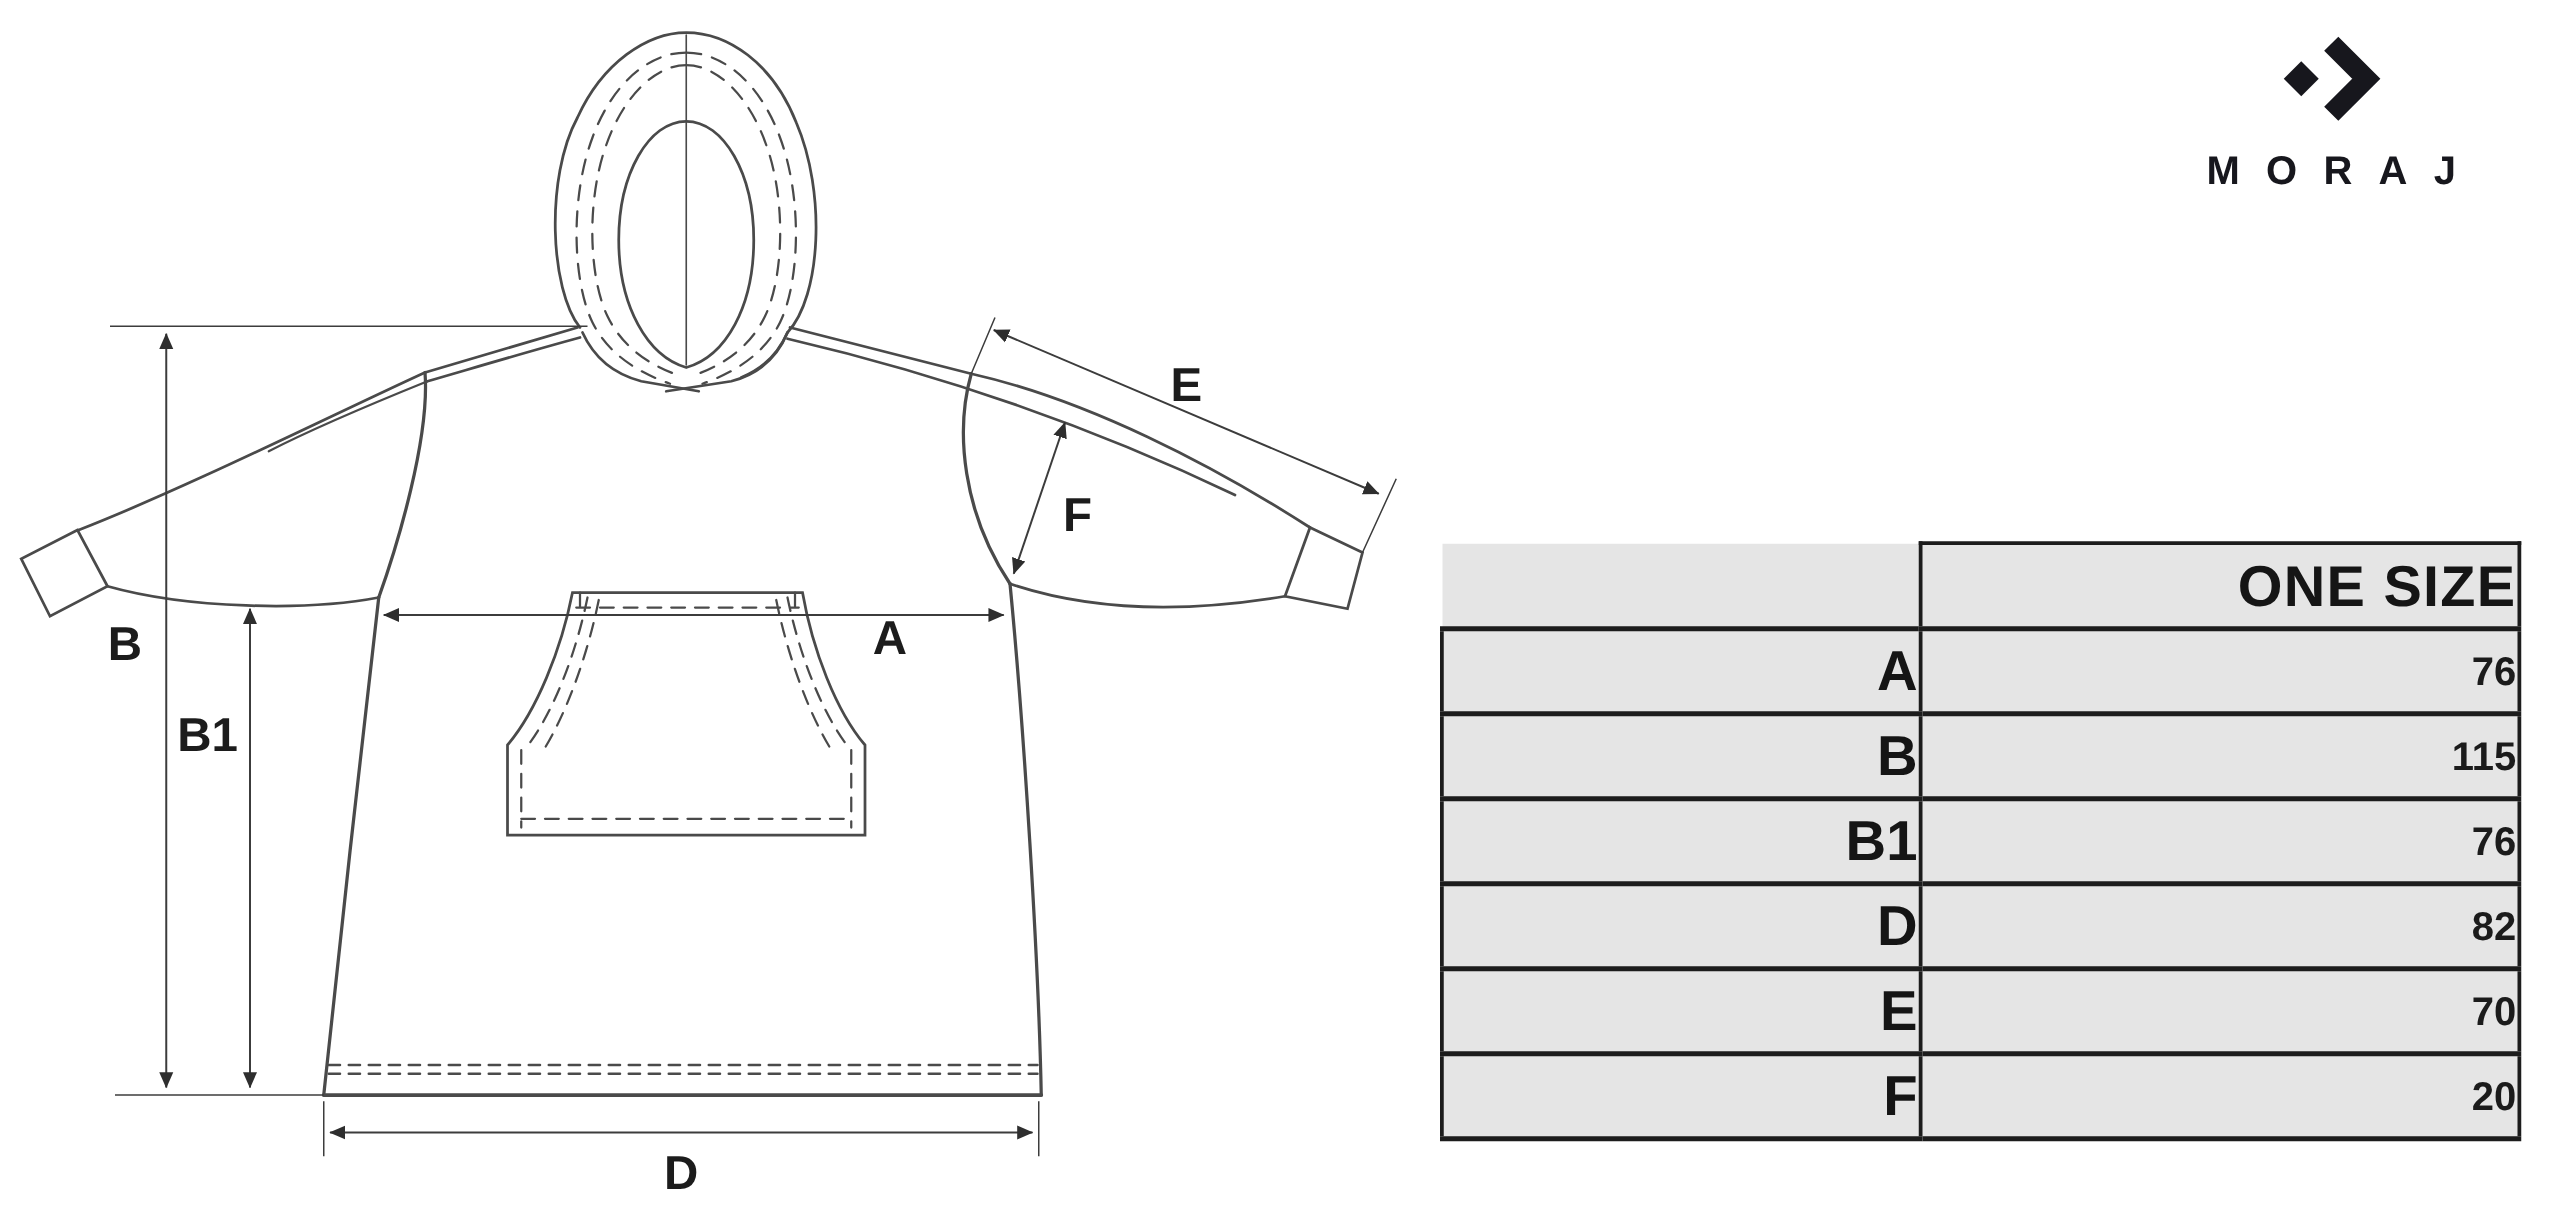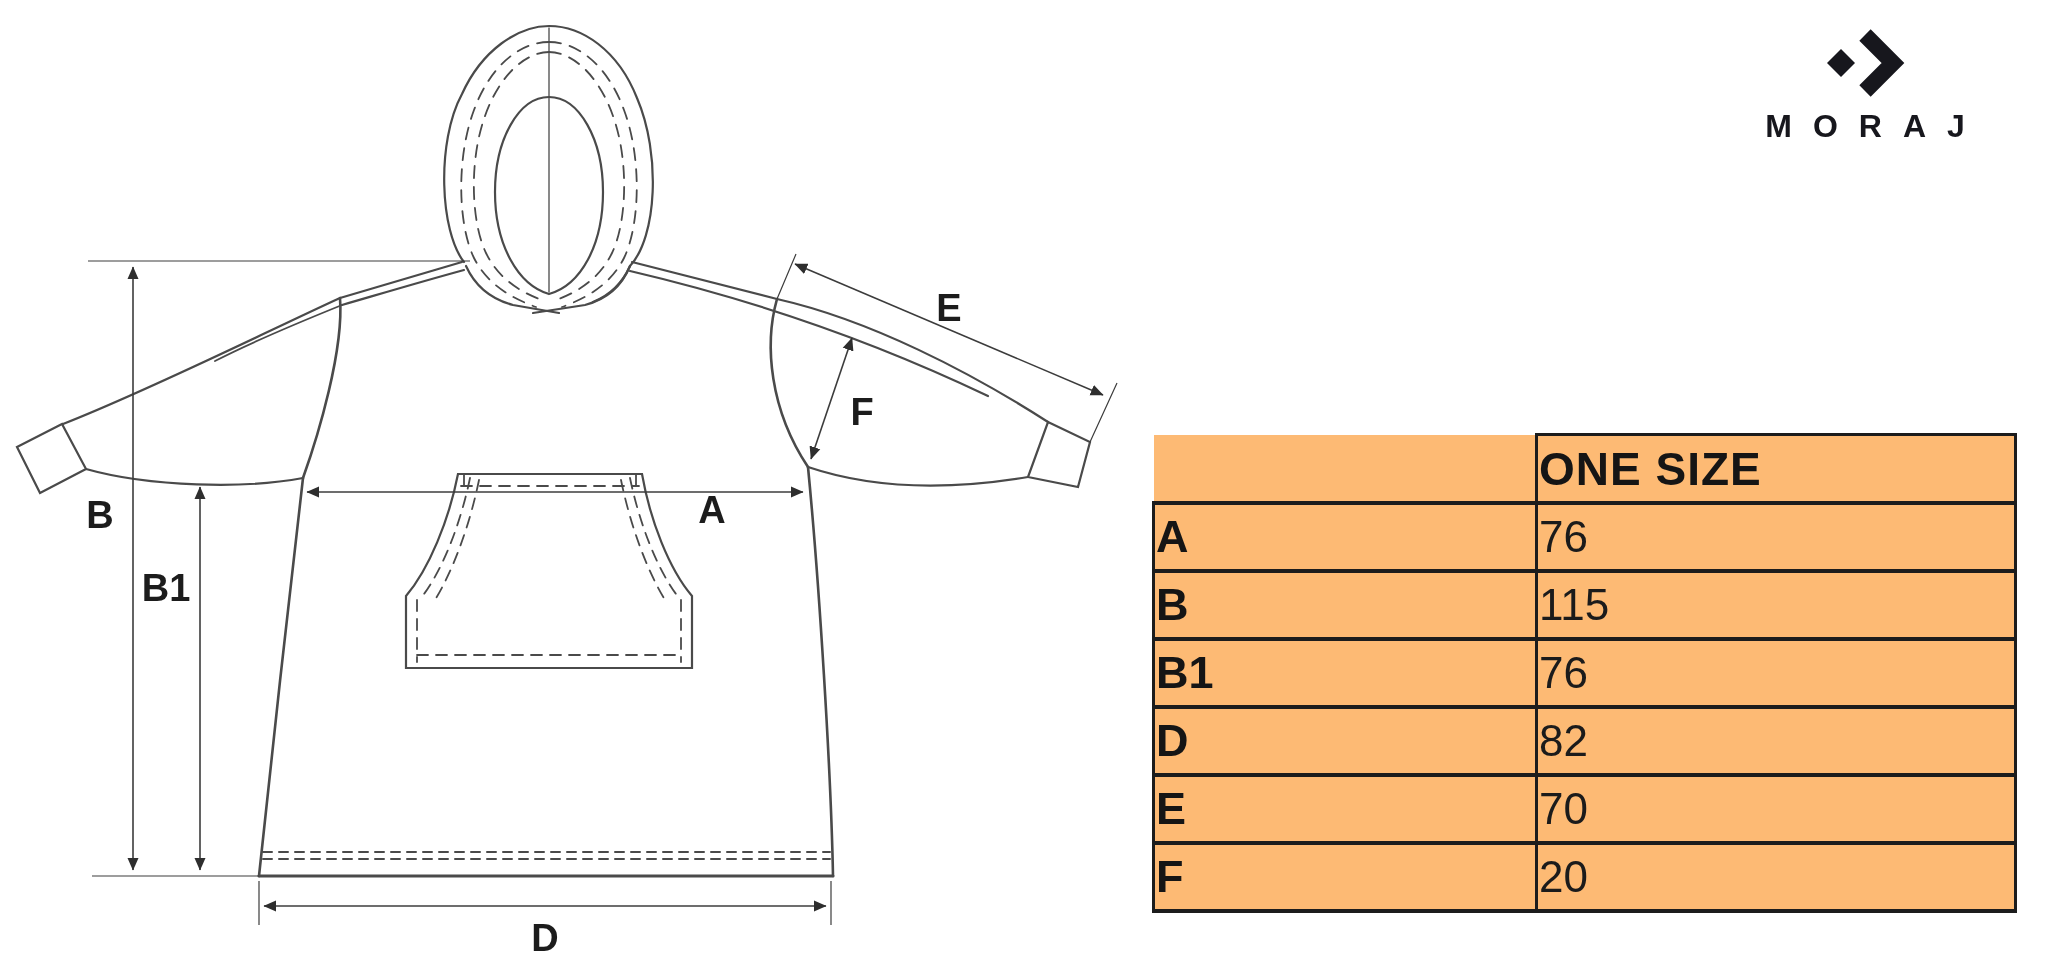--- a/index.html
+++ b/index.html
@@ -7,46 +7,46 @@
     position:relative;width:2048px;height:967px;background:#ffffff;overflow:hidden;
     font-family:"Liberation Sans",sans-serif;color:#111111;
   }
   
   #drawing{position:absolute;left:0;top:0;}
   .dim-label{font-family:"Liberation Sans",sans-serif;font-weight:bold;font-size:38px;fill:#1c1c1c;}
   
   #size-table-wrap{position:absolute;left:1152px;top:433px;}
   table.size{border-collapse:collapse;table-layout:fixed;}
   table.size td{
-    text-align:left;vertical-align:middle;
+    text-align:right;vertical-align:middle;
     font-family:"Liberation Sans",sans-serif;
-    background:#fdba74;
+    background:#e5e5e5;
   }
   td.blank{border:none;background:transparent;}
   td.hdr{
     width:474px;height:63px;
     border:3px solid #1c1c1c;border-bottom-width:4px;
     background:#c3c3c3;
     font-weight:bold;font-size:46px;letter-spacing:1px;color:#151515;
   }
   td.lab{
     width:378px;height:62px;
     border:3px solid #1c1c1c;border-top-width:4px;border-bottom-width:4px;
     font-weight:bold;font-size:45px;color:#151515;
   }
   td.val{
     width:474px;height:62px;
     border:3px solid #1c1c1c;border-top-width:4px;border-bottom-width:4px;
-    font-weight:400;font-size:44px;color:#1b1b1b;
+    font-weight:700;font-size:32px;color:#1b1b1b;
   }
   
   #brand{position:absolute;left:1730px;top:16px;width:270px;text-align:center;}
   #brand .mark{display:block;margin:0 auto;}
   #brand .wordmark{
-    display:inline-block;
+    display:inline-block;margin-top:10px;
     font-weight:bold;font-size:32px;letter-spacing:21px;margin-right:-21px;
     color:#17171d;white-space:nowrap;
   }
 </style>
 </head>
 <body>
 
 <div id="screen">
 
   <svg id="drawing" width="1160" height="967" viewBox="0 0 1160 967">

